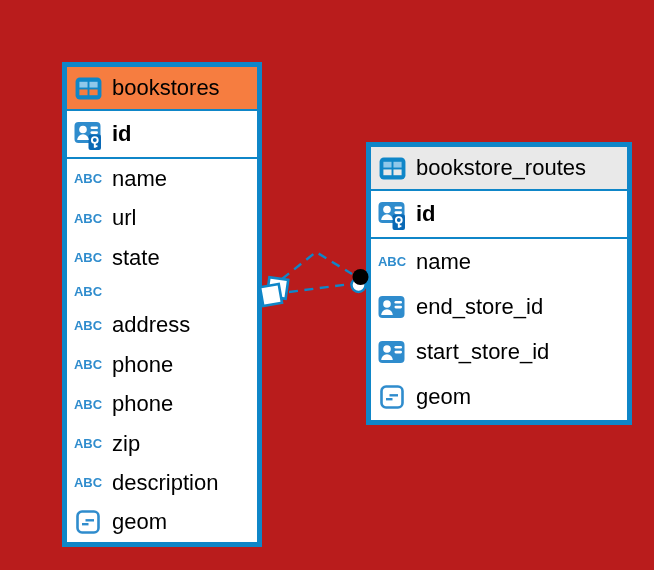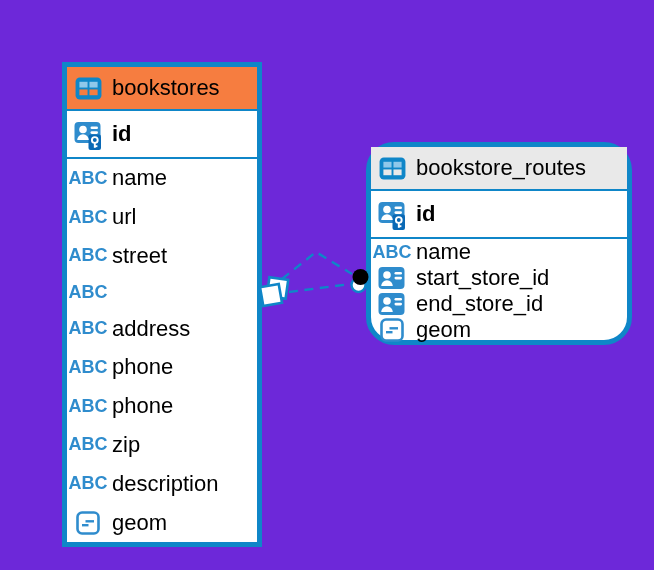--- a/index.html
+++ b/index.html
@@ -6,46 +6,46 @@
     --blue:#0f86c8;
     --iconblue:#2f8ccd;
     --lightcell:#8fc8ea;
     --orange:#f67d40;
     --gray:#e9e9e9;
     --keypatch:#0a69b5;
   }
   html,body{margin:0;padding:0;}
   body{font-family:"Liberation Sans", sans-serif; color:#000;}
   .canvas{
-    position:relative; width:654px; height:570px; background:#6d28d9; overflow:hidden;
+    position:relative; width:654px; height:570px; background:#b91c1c; overflow:hidden;
   }
   .table{
     position:absolute; box-sizing:border-box; background:#fff;
     border:5px solid var(--blue); display:flex; flex-direction:column; z-index:2;
   }
   .table.bookstores{ left:62px; top:62px; width:200px; height:485px; }
-  .table.routes{ left:366px; top:142px; width:266px; height:203px;border-radius:28px; }
+  .table.routes{ left:366px; top:142px; width:266px; height:283px; }
   .table-header{
     display:flex; align-items:center; gap:9px; padding-left:6px;
     height:42px; flex:0 0 42px; border-bottom:2px solid var(--blue);
     font-size:22px; white-space:nowrap;
   }
   .table.bookstores .table-header{ background:var(--orange); }
   .table.routes .table-header{ background:var(--gray); }
   .row{
     display:flex; align-items:center; gap:9px; padding-left:6px; white-space:nowrap;
     font-size:22px;
   }
   .pk-row{ height:46px; flex:0 0 46px; border-bottom:2px solid var(--blue); font-weight:700; }
   .field-row{ flex:1 1 auto; }
   .icon-slot{
     width:30px; flex:0 0 30px; display:flex; align-items:center; justify-content:center;
   }
   .abc{
-    color:var(--iconblue); font-weight:800; font-size:18px; letter-spacing:0px;
+    color:var(--iconblue); font-weight:800; font-size:13px; letter-spacing:0px;
   }
   
   .cell-top{ fill:var(--lightcell); }
   .table.bookstores .cell-bottom{ fill:var(--orange); }
   .table.routes .cell-bottom{ fill:var(--gray); }
   
   .overlay{
     position:absolute; left:0; top:0; width:654px; height:570px; z-index:5; pointer-events:none;
   }
 </style>
@@ -88,21 +88,21 @@
     <div class="row field-row">
       <span class="icon-slot abc">ABC</span>
       <span>name</span>
     </div>
     <div class="row field-row">
       <span class="icon-slot abc">ABC</span>
       <span>url</span>
     </div>
     <div class="row field-row">
       <span class="icon-slot abc">ABC</span>
-      <span>street</span>
+      <span>state</span>
     </div>
     <div class="row field-row">
       <span class="icon-slot abc">ABC</span>
     </div>
     <div class="row field-row">
       <span class="icon-slot abc">ABC</span>
       <span>address</span>
     </div>
     <div class="row field-row">
       <span class="icon-slot abc">ABC</span>
@@ -170,33 +170,33 @@
     <div class="row field-row">
       <span class="icon-slot">
         <svg width="28" height="24" viewBox="0 0 28 24">
           <rect x="0.5" y="1" width="26" height="22" rx="4" fill="#2f8ccd"></rect>
           <circle cx="9" cy="9" r="3.8" fill="#fff"></circle>
           <path d="M3.2 20 a5.8 5.8 0 0 1 11.6 0 z" fill="#fff"></path>
           <rect x="16.5" y="6" width="7.5" height="2.6" rx="1.3" fill="#fff"></rect>
           <rect x="16.5" y="10.8" width="7.5" height="2.6" rx="1.3" fill="#fff"></rect>
         </svg>
       </span>
-      <span>start_store_id</span>
+      <span>end_store_id</span>
     </div>
     <div class="row field-row">
       <span class="icon-slot">
         <svg width="28" height="24" viewBox="0 0 28 24">
           <rect x="0.5" y="1" width="26" height="22" rx="4" fill="#2f8ccd"></rect>
           <circle cx="9" cy="9" r="3.8" fill="#fff"></circle>
           <path d="M3.2 20 a5.8 5.8 0 0 1 11.6 0 z" fill="#fff"></path>
           <rect x="16.5" y="6" width="7.5" height="2.6" rx="1.3" fill="#fff"></rect>
           <rect x="16.5" y="10.8" width="7.5" height="2.6" rx="1.3" fill="#fff"></rect>
         </svg>
       </span>
-      <span>end_store_id</span>
+      <span>start_store_id</span>
     </div>
     <div class="row field-row">
       <span class="icon-slot">
         <svg width="24" height="24" viewBox="0 0 24 24">
           <rect x="1.5" y="1.5" width="21" height="21" rx="4.5" fill="#fff" stroke="#2f8ccd" stroke-width="2.6"></rect>
           <line x1="9.5" y1="10.3" x2="18" y2="10.3" stroke="#2f8ccd" stroke-width="2.4"></line>
           <line x1="6" y1="14.2" x2="12.5" y2="14.2" stroke="#2f8ccd" stroke-width="2.4"></line>
         </svg>
       </span>
       <span>geom</span>

